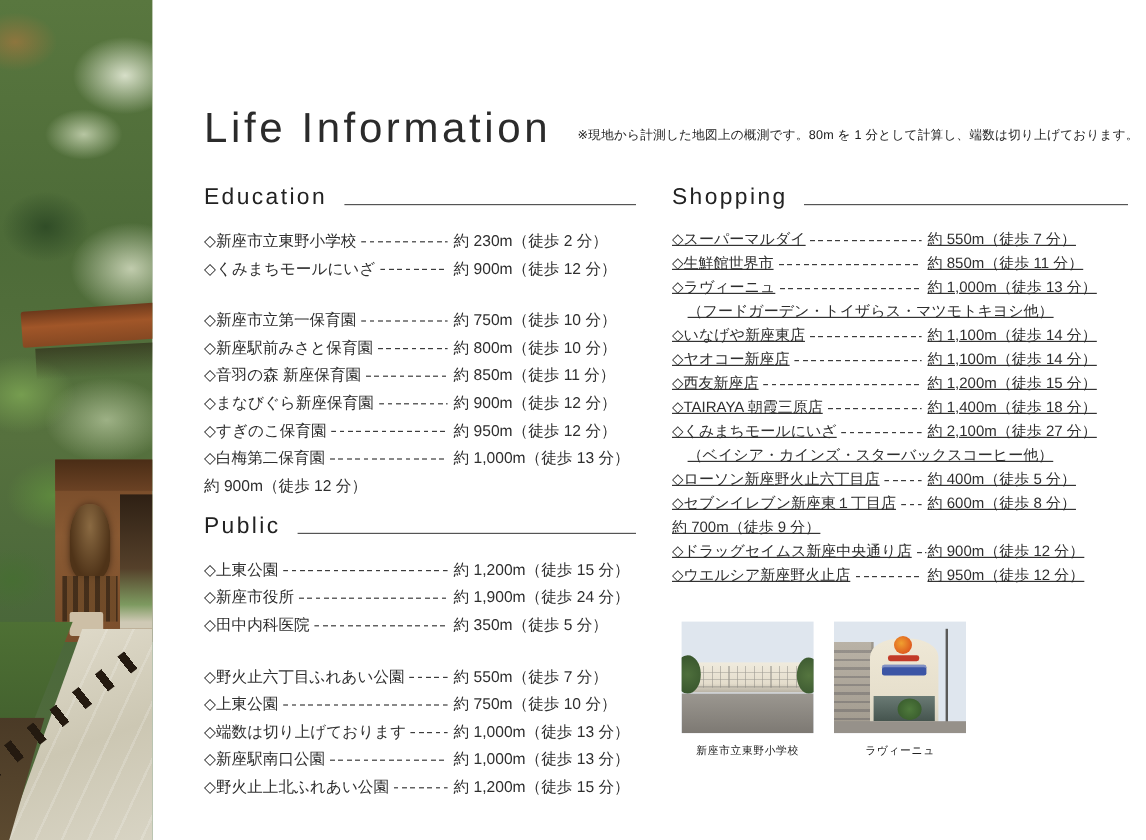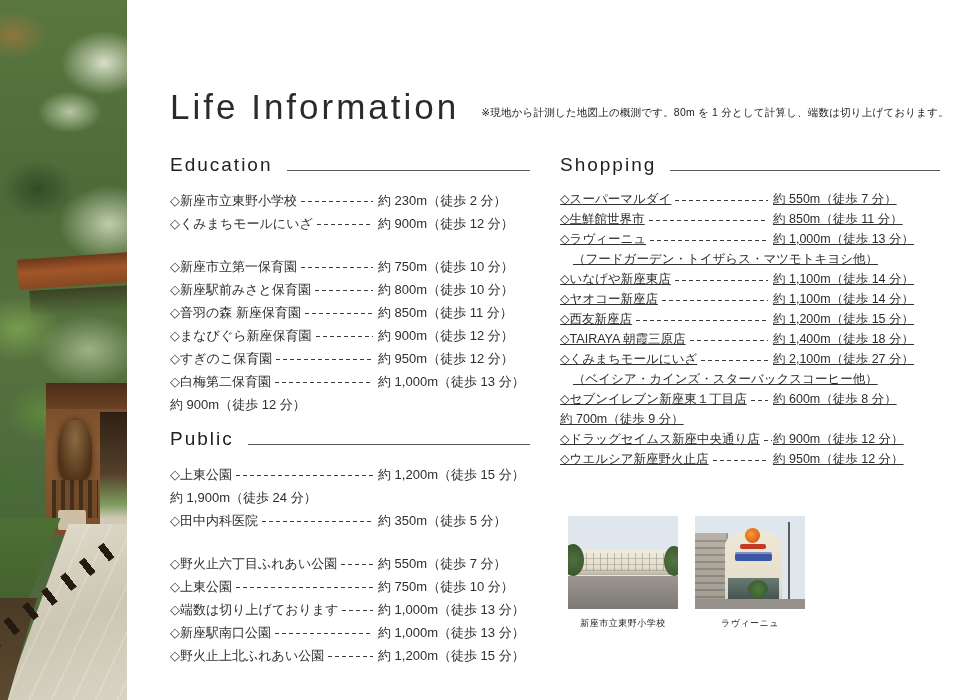--- a/index.html
+++ b/index.html
@@ -74,21 +74,21 @@
   .col-left  .nl { width:208px; }
   .col-right .nl { width:213px; }
   .item-name { color:#2e2e2e; }
   .leader { flex:1 1 auto; min-width:8px; margin:0 5px 0 4px; height:1em;
     background-image:repeating-linear-gradient(to right,#3c3c3c 0 4px,transparent 4px 7px);
     background-size:100% 1px; background-repeat:no-repeat; background-position:0 62%; }
   .item-value { color:#2e2e2e; }
   .note-row .item-note { padding-left:13px; color:#2e2e2e; }
 
   
-  .photos { display:flex; gap:17px; margin-top:47px; padding-left:8px; }
+  .photos { display:flex; gap:17px; margin-top:29px; padding-left:8px; }
   .photo { margin:0; width:110px; }
   .photo .img { width:110px; height:93px; position:relative; overflow:hidden; background:#dfe6ee; }
   .photo figcaption { margin-top:8px; font-size:9px; text-align:center; color:#222; letter-spacing:.5px; }
 
   .img-school { background:linear-gradient(180deg,#bcd0e6 0%,#dde8f2 34%,#e6e6de 38%); }
   .img-school .building { position:absolute; left:4%; top:37%; width:92%; height:26%;
     background:linear-gradient(180deg,#f0ebdd 0%,#e4ddcc 70%,#b8b2a4 100%);
     background-blend-mode:normal; }
   .img-school .windows { position:absolute; left:4%; top:40%; width:92%; height:19%; opacity:.5;
     background:repeating-linear-gradient(90deg,rgba(80,80,80,.6) 0 1px,transparent 1px 7px),
@@ -242,20 +242,24 @@
       <div class="list">
           <div class="group">
             <div class="row">
     <span class="nl">
       <span class="item-name">◇上東公園</span>
       <span class="leader"></span>
     </span>
     <span class="item-value">約 1,200m（徒歩 15 分）</span>
   </div>
             <div class="row">
+    <span class="nl">
+      <span class="item-name">◇新座市役所</span>
+      <span class="leader"></span>
+    </span>
     <span class="item-value">約 1,900m（徒歩 24 分）</span>
   </div>
             <div class="row">
     <span class="nl">
       <span class="item-name">◇田中内科医院</span>
       <span class="leader"></span>
     </span>
     <span class="item-value">約 350m（徒歩 5 分）</span>
   </div>
           </div>
@@ -362,20 +366,27 @@
   </div>
             <div class="row">
     <span class="nl">
       <span class="item-name">◇くみまちモールにいざ</span>
       <span class="leader"></span>
     </span>
     <span class="item-value">約 2,100m（徒歩 27 分）</span>
   </div>
             <div class="row note-row">
     <span class="item-note">（ベイシア・カインズ・スターバックスコーヒー他）</span>
+  </div>
+            <div class="row">
+    <span class="nl">
+      <span class="item-name">◇ローソン新座野火止六丁目店</span>
+      <span class="leader"></span>
+    </span>
+    <span class="item-value">約 400m（徒歩 5 分）</span>
   </div>
             <div class="row">
     <span class="nl">
       <span class="item-name">◇セブンイレブン新座東１丁目店</span>
       <span class="leader"></span>
     </span>
     <span class="item-value">約 600m（徒歩 8 分）</span>
   </div>
             <div class="row">
     <span class="item-value">約 700m（徒歩 9 分）</span>

